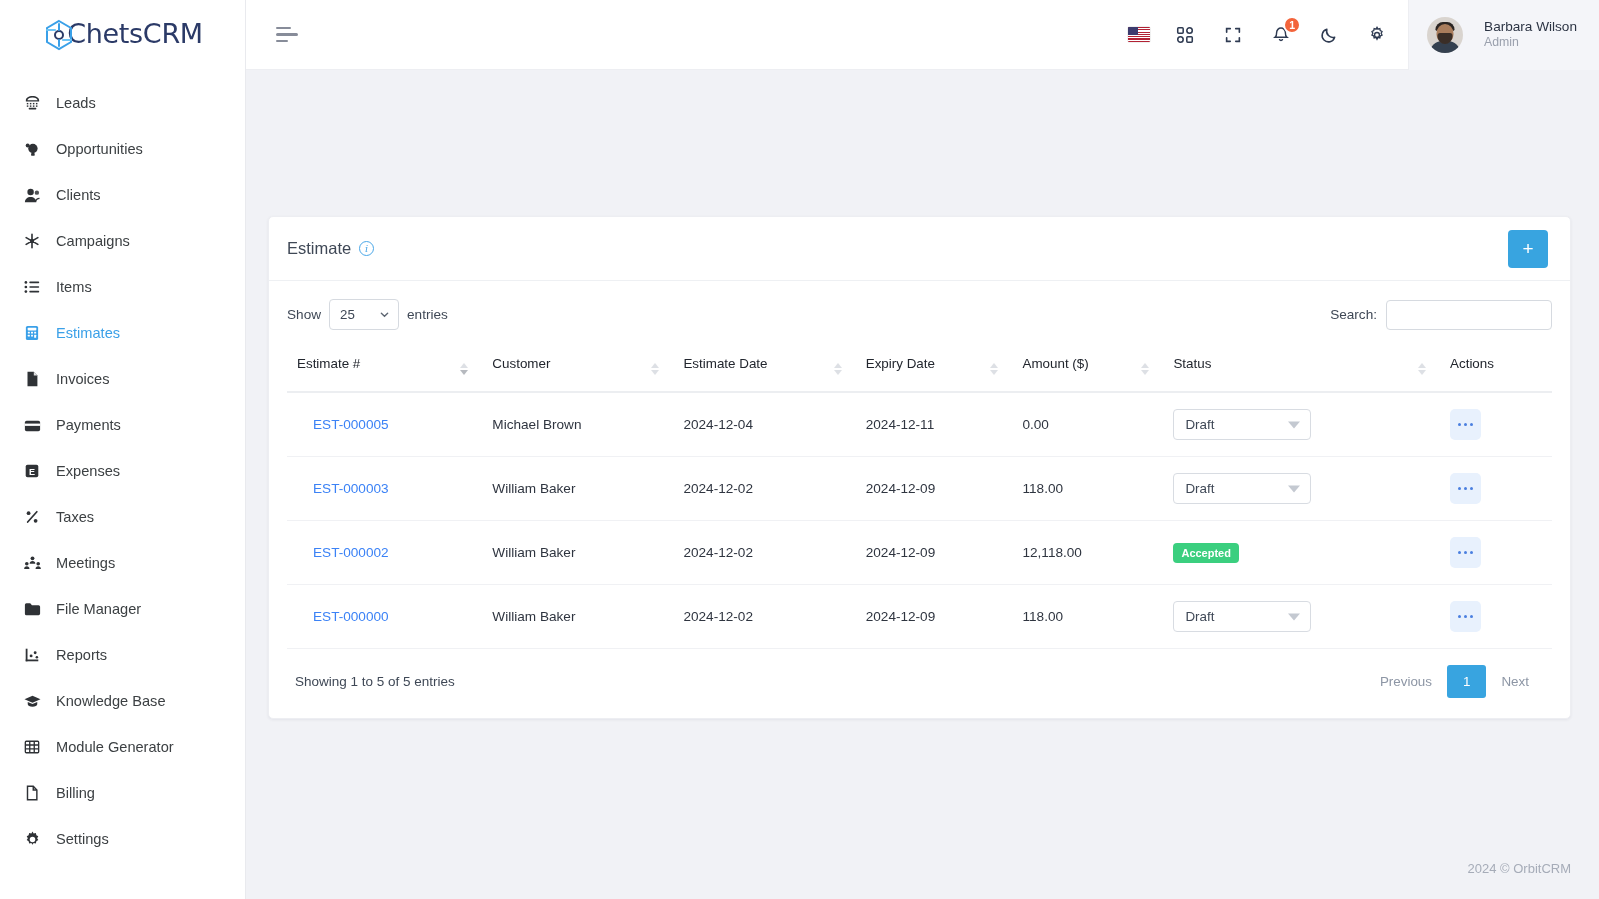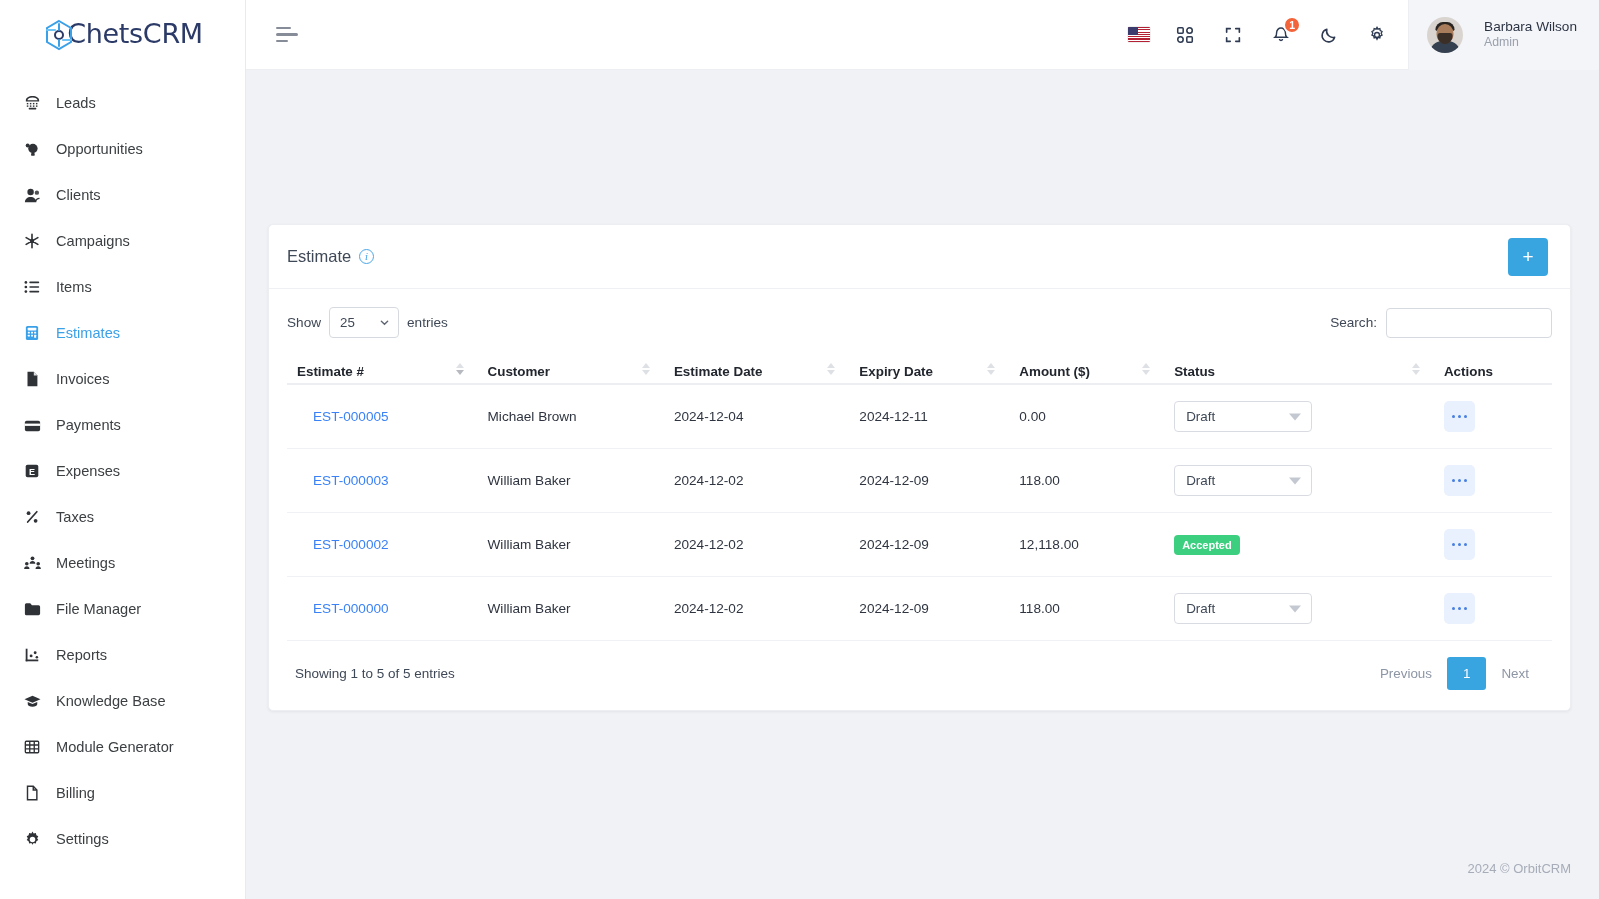--- a/index.html
+++ b/index.html
@@ -167,22 +167,22 @@
   .search-ctl { margin-left: auto; display: flex; align-items: center; gap: 9px;
     font-size: 13.6px; color: #3f4856; }
   .search-input {
     width: 166px; height: 30px; border: 1px solid #d6dae0;
     border-radius: 4px; padding: 0 8px; font-size: 13px;
     font-family: "Liberation Sans", sans-serif; outline: none; color: #3f4856;
   }
 
   table { width: 100%; border-collapse: collapse; }
   thead th {
-    text-align: left; font-size: 13.4px; color: #22262e; font-weight: bold;
-    padding: 10px 10px 4px 10px; border-bottom: 2px solid #eceef1;
+    text-align: left; font-size: 13.4px; color: #22262e; font-weight: normal;
+    padding: 10px 10px 20px 10px; border-bottom: 2px solid #eceef1;
     position: relative; white-space: nowrap;
   }
   thead th .sort {
     position: absolute; right: 14px; top: 50%; transform: translateY(-50%);
     display: flex; flex-direction: column; gap: 2px; opacity: .45;
   }
   .sort i { display: block; width: 0; height: 0; border-left: 4px solid transparent;
     border-right: 4px solid transparent; }
   .sort i.up { border-bottom: 5px solid #b6bcc6; }
   .sort i.dn { border-top: 5px solid #b6bcc6; }

